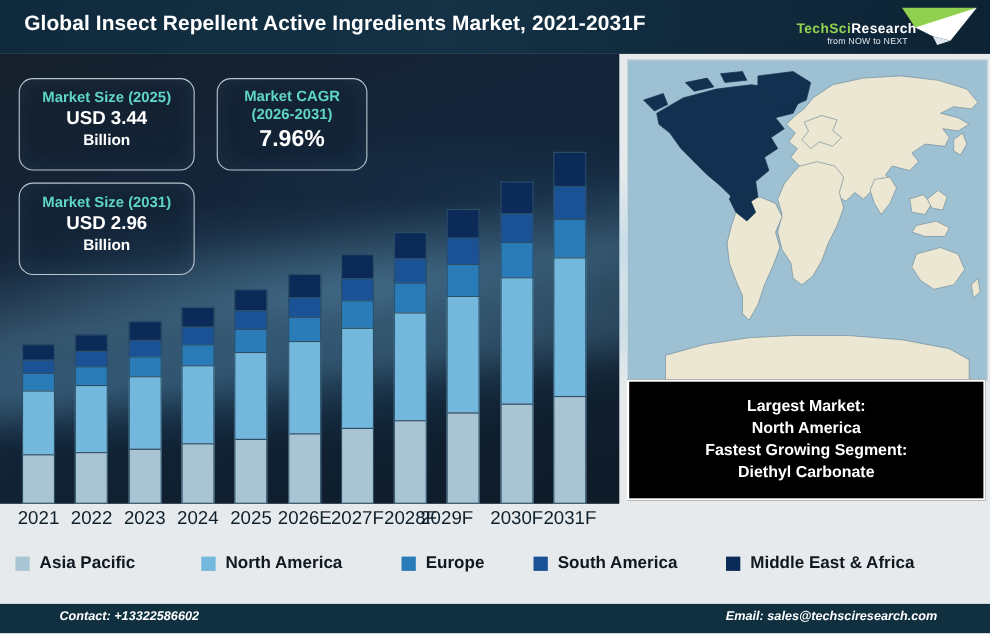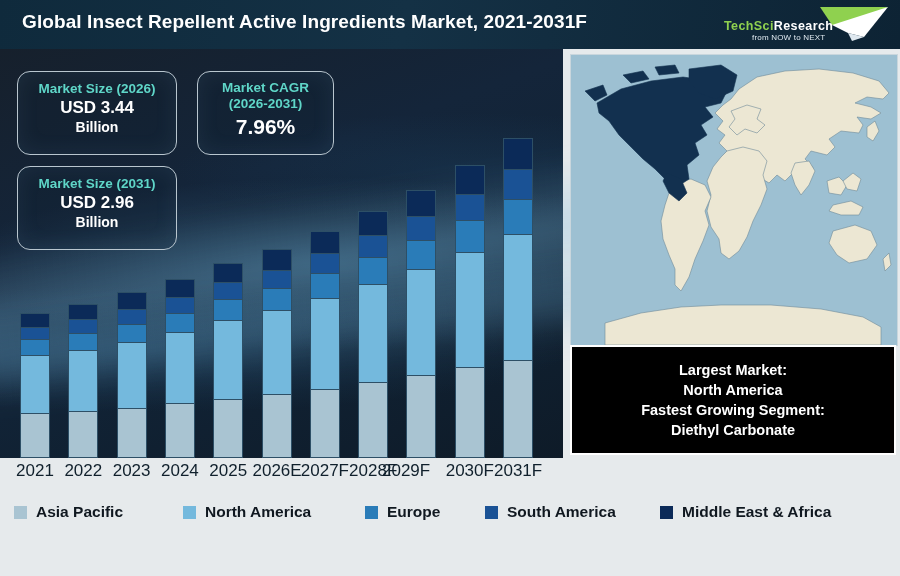--- a/index.html
+++ b/index.html
@@ -251,21 +251,21 @@
       <div class="axis-tick" style="left: 204.2px;">2025</div>
       <div class="axis-tick" style="left: 252.5px;">2026E</div>
       <div class="axis-tick" style="left: 300.8px;">2027F</div>
       <div class="axis-tick" style="left: 349.1px;">2028F</div>
       <div class="axis-tick" style="left: 382px;">2029F</div>
       <div class="axis-tick" style="left: 445.7px;">2030F</div>
       <div class="axis-tick" style="left: 494px;">2031F</div>
     </div>
 
   <div class="card" id="card-size-2025">
-    <div class="card-label">Market Size (2026)</div>
+    <div class="card-label">Market Size (2025)</div>
     <div class="card-value">USD 3.44</div>
     <div class="card-unit">Billion</div>
   </div>
 
   <div class="card" id="card-cagr">
     <div class="card-label">Market CAGR</div>
     <div class="card-label">(2026-2031)</div>
     <div class="card-value">7.96%</div>
   </div>
 
@@ -335,14 +335,18 @@
       <div class="legend-item" style="position: absolute; left: 485px;">
         <span class="legend-swatch" style="background: rgb(26, 82, 149);"></span>
         <span class="legend-label">South America</span>
       </div>
       <div class="legend-item" style="position: absolute; left: 660px;">
         <span class="legend-swatch" style="background: rgb(11, 42, 88);"></span>
         <span class="legend-label">Middle East &amp; Africa</span>
       </div>
     </div>
 
+  <div class="footer">
+    <div class="footer-left">Contact: +13322586602</div>
+    <div class="footer-right">Email: sales@techsciresearch.com</div>
+  </div>
 
 </div>
 
 </body></html>

